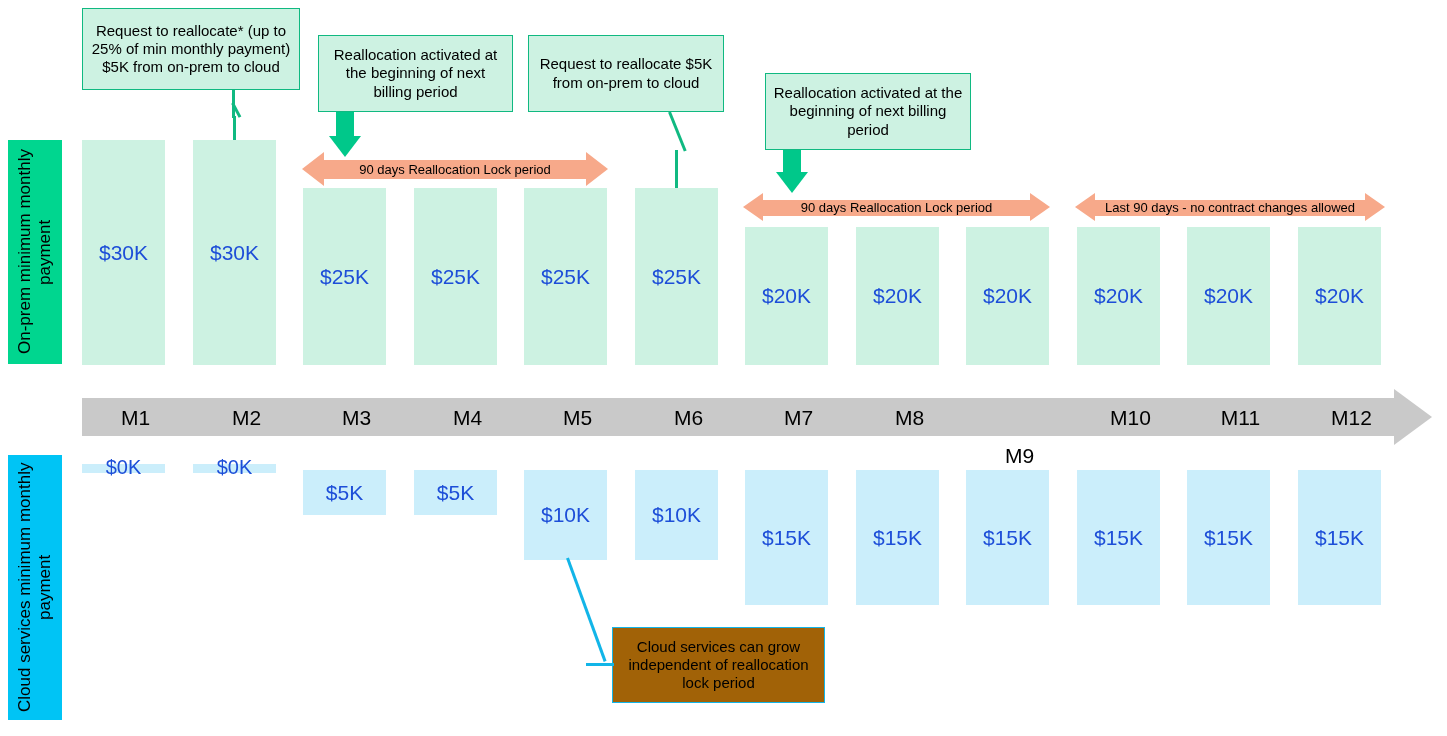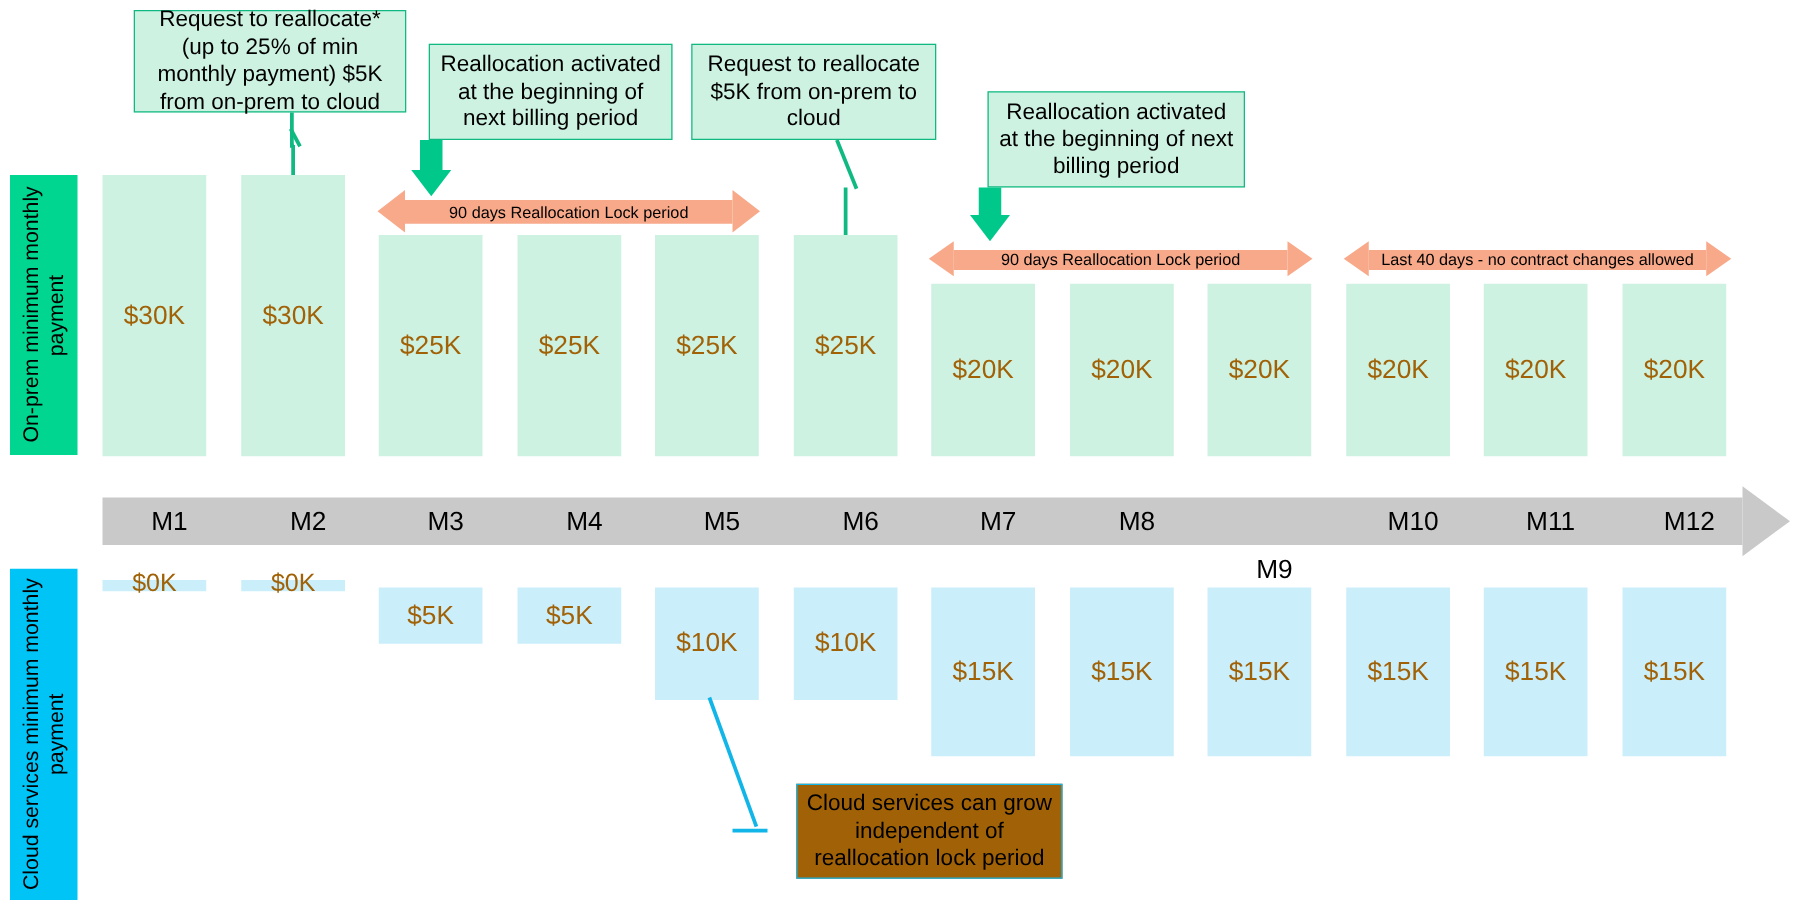--- a/index.html
+++ b/index.html
@@ -9,38 +9,38 @@
 
   
   .side-label{position:absolute;display:flex;align-items:center;justify-content:center;
               writing-mode:vertical-rl;transform:rotate(180deg);
               font-size:17px;line-height:1.15;text-align:center;color:#000;}
   .side-onprem{background:#00D68F;}
   .side-cloud{background:#00C4F5;}
 
   
   .bar{position:absolute;display:flex;align-items:center;justify-content:center;
-       font-size:21px;color:#a16207;white-space:nowrap;}
+       font-size:21px;color:#1d4ed8;white-space:nowrap;}
   .bar-onprem{background:#CDF2E2;}
   .bar-cloud{background:#CBEEFB;}
   .bar.zero{font-size:20px;overflow:visible;}
   .bar.zero span{position:relative;top:-1px;}
 
   
   .axis{position:absolute;background:#C9C9C9;}
   .axis-head{position:absolute;width:0;height:0;
              border-top:28px solid transparent;border-bottom:28px solid transparent;
              border-left:38px solid #C9C9C9;}
   .axis-tick{position:absolute;font-size:21px;text-align:center;color:#000;padding-left:12px;}
 
   
   .callout{position:absolute;background:#CDF2E2;border:1.5px solid #10B981;
            display:flex;align-items:center;justify-content:center;
-           text-align:center;font-size:18px;line-height:1.22;color:#000;
-           box-sizing:border-box;padding:21px 6px;margin-left:25px;}
+           text-align:center;font-size:15px;line-height:1.22;color:#000;
+           box-sizing:border-box;padding:21px 6px;}
   .callout-cloud{background:#a16207;border:1.5px solid #12B5E8;}
 
   
   .seg{position:absolute;background:#10B981;}
   .seg-cloud{position:absolute;background:#12B5E8;}
   .stem-arrow{position:absolute;}
 
   
   .lockbar{position:absolute;}
   .lockbar .shaft{position:absolute;background:#F7A98A;}
@@ -96,21 +96,21 @@
     <div class="hl" style="left:0;top:0;border-top:14.5px solid transparent;border-bottom:14.5px solid transparent;border-right:20px solid #F7A98A;"></div>
     <div class="shaft" style="left:20px;top:7px;width:267px;height:16px;"></div>
     <div class="hr" style="right:0;top:0;border-top:14.5px solid transparent;border-bottom:14.5px solid transparent;border-left:20px solid #F7A98A;"></div>
     <div class="lbl" style="left:0;top:0;width:307px;height:29px;">90 days Reallocation Lock period</div>
   </div>
 
   <div class="lockbar" style="left:1075px;top:193px;width:310px;height:29px;">
     <div class="hl" style="left:0;top:0;border-top:14.5px solid transparent;border-bottom:14.5px solid transparent;border-right:20px solid #F7A98A;"></div>
     <div class="shaft" style="left:20px;top:7px;width:270px;height:16px;"></div>
     <div class="hr" style="right:0;top:0;border-top:14.5px solid transparent;border-bottom:14.5px solid transparent;border-left:20px solid #F7A98A;"></div>
-    <div class="lbl" style="left:0;top:0;width:310px;height:29px;">Last 40 days - no contract changes allowed</div>
+    <div class="lbl" style="left:0;top:0;width:310px;height:29px;">Last 90 days - no contract changes allowed</div>
   </div>
 
   <div class="side-label side-onprem" style="left:8px;top:140px;width:54px;height:224px;">On-prem minimum monthly payment</div>
 
   <div class="bar bar-onprem" style="left:82px;top:140px;width:83px;height:225px;">
       <span>$30K</span>
     </div>
   <div class="bar bar-onprem" style="left:193px;top:140px;width:83px;height:225px;">
       <span>$30K</span>
     </div>

